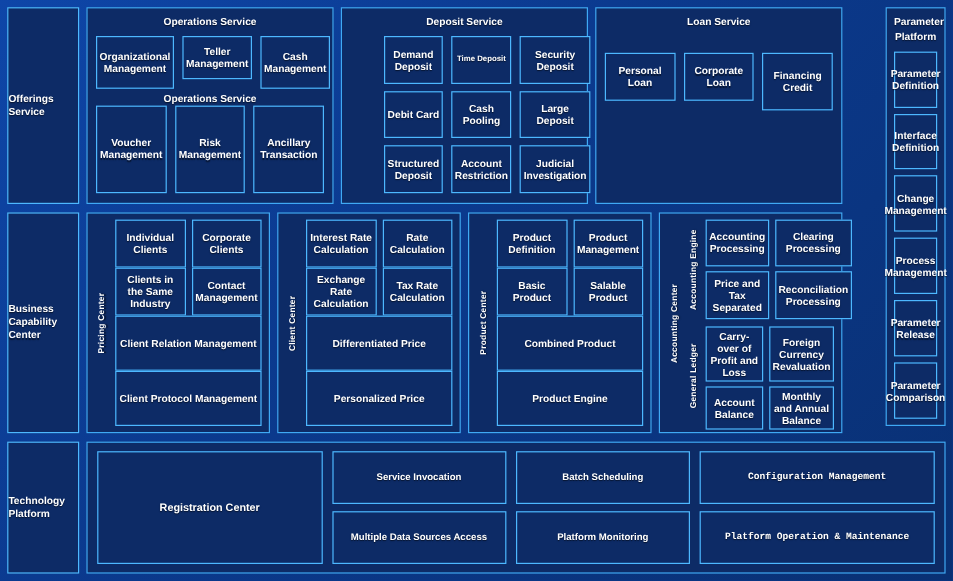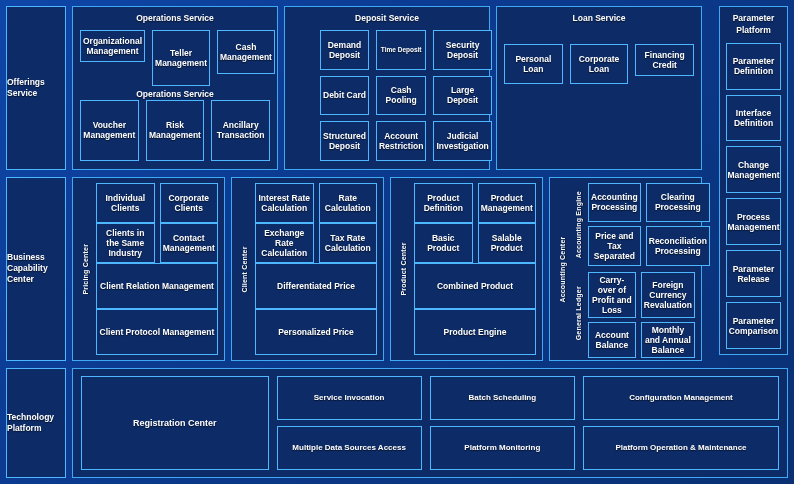--- a/index.html
+++ b/index.html
@@ -94,21 +94,21 @@
     font-weight: bold;
     margin: 3px 0 1px 0;
     text-shadow: 0 1px 1px rgba(0,0,0,.6);
   }
 
   
   #param-column {
     position: absolute;
     right: 6px;
     top: 6px;
-    width: 69px;
+    width: 50px;
     height: 349px;
     background: #0d2b66;
     border: 1px solid #3fa9f5;
     padding: 5px 6px;
     display: flex;
     flex-direction: column;
     gap: 5px;
   }
   #param-title {
     text-align: center;
@@ -191,38 +191,38 @@
   }
   #registration-center { flex: 1.25 1 0; font-size: 9px; }
   .techcol {
     flex: 1 1 0;
     min-width: 0;
     display: flex;
     flex-direction: column;
     gap: 6px;
   }
   .techcol .leafbox { flex: 1 1 0; font-size: 8px; }
-  .techcol.wide { flex: 1.35 1 0; }
+  .techcol.wide { flex: 1.35 1 0; font-family: Liberation Mono, monospace; }
 </style>
 </head>
 <body>
 
 <div id="diagram">
 
   <div class="row" id="row-offerings">
 
     <div class="rowlabel">Offerings Service</div>
 
     <div class="rowbody">
 
       <div class="svcgroup">
         <div class="svctitle">Operations Service</div>
         <div class="svcgrid" style="flex:0 0 auto;">
-          <div class="leafbox" style="height:32px">Organizational Management</div>
-          <div class="leafbox" style="height:56px">Teller Management</div>
+          <div class="leafbox" style="height:44px">Organizational Management</div>
+          <div class="leafbox" style="height:36px">Teller Management</div>
           <div class="leafbox" style="height:44px">Cash Management</div>
         </div>
         <div class="midlabel">Operations Service</div>
         <div class="svcgrid">
           <div class="leafbox">Voucher Management</div>
           <div class="leafbox">Risk Management</div>
           <div class="leafbox">Ancillary Transaction</div>
         </div>
       </div>
 
@@ -239,21 +239,21 @@
           <div class="leafbox">Account Restriction</div>
           <div class="leafbox">Judicial Investigation</div>
         </div>
       </div>
 
       <div class="svcgroup">
         <div class="svctitle">Loan Service</div>
         <div class="svcgrid" style="flex:0 0 auto;margin-top:14px">
           <div class="leafbox" style="height:40px">Personal Loan</div>
           <div class="leafbox" style="height:40px">Corporate Loan</div>
-          <div class="leafbox" style="height:32px">Financing Credit</div>
+          <div class="leafbox" style="height:48px">Financing Credit</div>
         </div>
       </div>
 
       <div class="param-spacer"></div>
     </div>
   </div>
 
   <div class="row" id="row-business">
 
     <div class="rowlabel">Business Capability Center</div>

